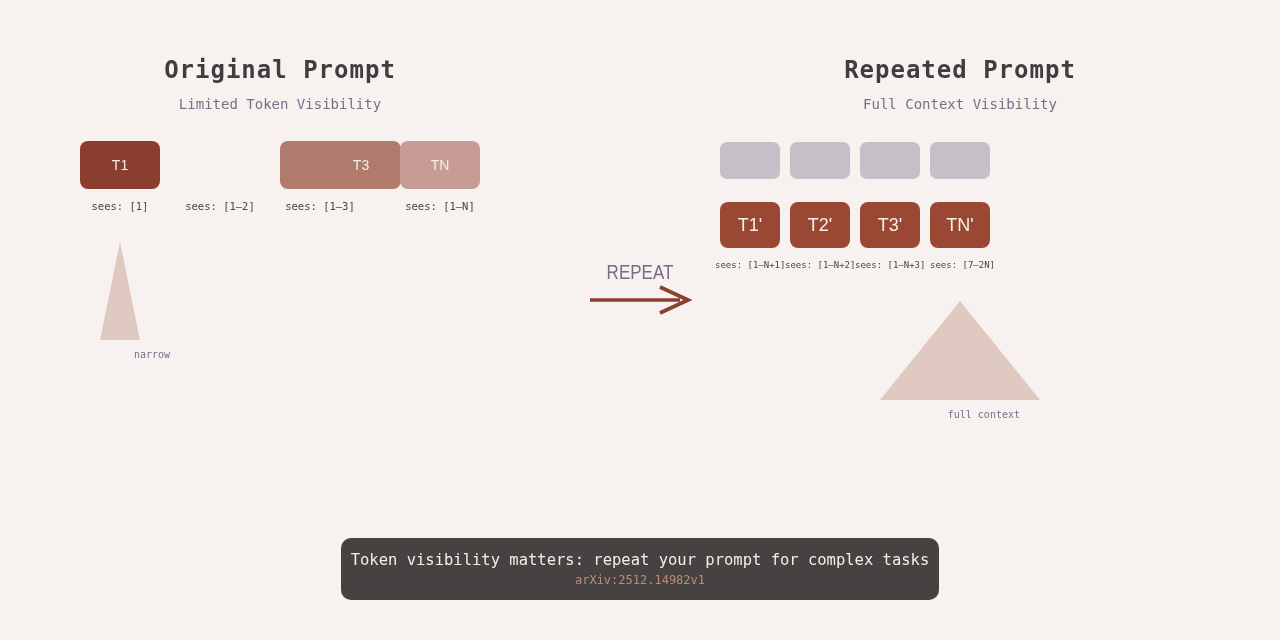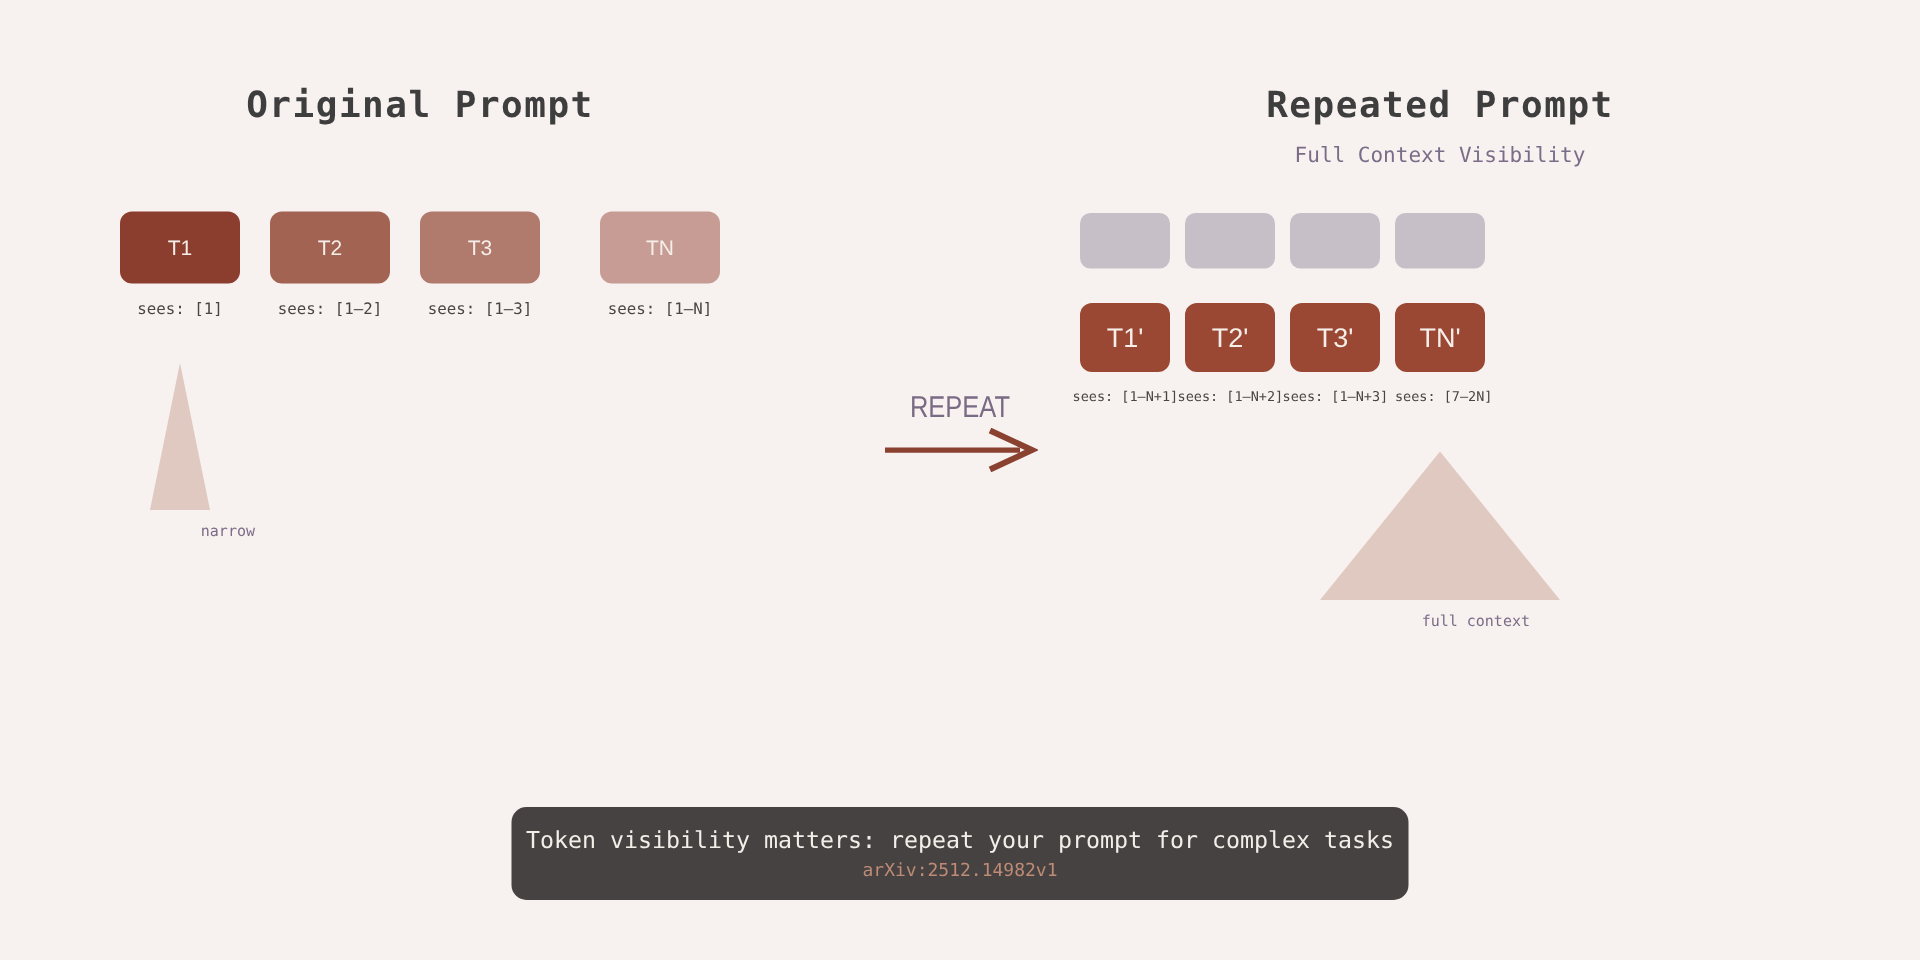--- a/index.html
+++ b/index.html
@@ -54,28 +54,26 @@
   .banner-sub {
     font-size:12px; line-height:14px; color:#BE8B76; margin-top:4px;
   }
 </style>
 </head>
 <body>
 
 <div id="canvas">
 
   <div class="abs section-title" style="left:30px; top:57px;">Original Prompt</div>
+  <div class="abs section-subtitle" style="left:30px; top:96px;">Limited Token Visibility</div>
 
   <div class="abs token token-left" style="left: 80px; background: rgb(139, 61, 46);">
     <span>T1</span>
   </div>
-  <div class="abs token token-left" style="left: 180px; background: rgb(162, 99, 82);">
-    <span>T2</span>
-  </div>
-  <div class="abs token token-left" style="left: 280px; background: rgb(176, 122, 109);">
+  <div class="abs token token-left" style="left: 280px; background: rgb(176, 122, 109); padding-left: 41px;">
     <span>T3</span>
   </div>
   <div class="abs token token-left" style="left: 400px; background: rgb(198, 156, 148);">
     <span>TN</span>
   </div>
 
   <div class="abs sees sees-left" style="left:70px;">sees: [1]</div>
   <div class="abs sees sees-left" style="left:170px;">sees: [1–2]</div>
   <div class="abs sees sees-left" style="left:270px;">sees: [1–3]</div>
   <div class="abs sees sees-left" style="left:390px;">sees: [1–N]</div>

